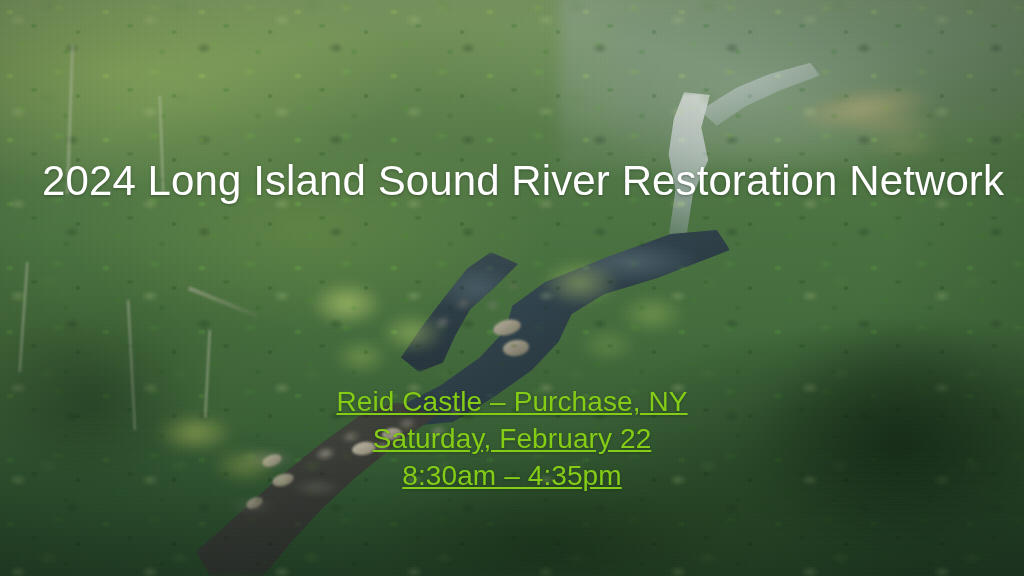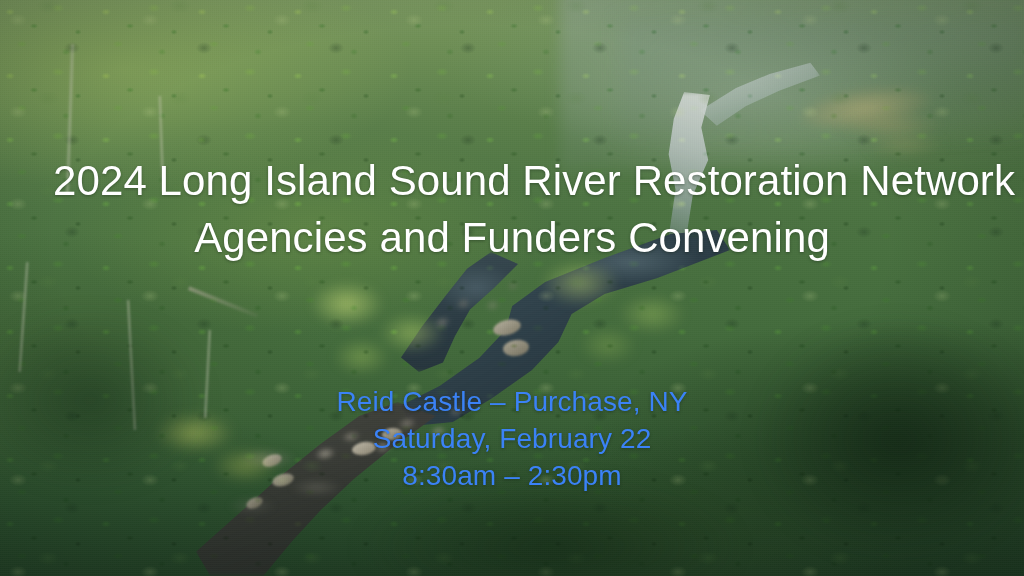--- a/index.html
+++ b/index.html
@@ -267,45 +267,46 @@
   
   .text-layer {
     position:absolute; inset:0;
     display:flex; flex-direction:column; align-items:center;
   }
 
   .title-block {
     position:absolute;
     top:152px; left:0; right:0;
     text-align:center;
-    padding:0 53px;
+    padding:0 42px;
   }
   .title-line {
     color:#ffffff;
     font-size:42px;
     font-weight:400;
     line-height:57px;
     letter-spacing:.1px;
     white-space:nowrap;
     text-shadow:0 1px 3px rgba(20,36,20,.40);
   }
 
   .detail-block {
     position:absolute;
     top:383px; left:0; right:0;
     text-align:center;
   }
   .detail-line {
-    color:#3b82f6;
+    color:#84cc16;
     font-size:28px;
     font-weight:400;
     line-height:37px;
     letter-spacing:.1px;
     white-space:nowrap;
     text-shadow:0 1px 3px rgba(20,36,20,.42);
+    text-decoration:underline;
   }
 </style>
 </head>
 <body>
 
 <div id="slide">
 
   <div class="photo">
     <div class="layer base-forest"></div>
     <div class="layer far-hills"></div>
@@ -351,24 +352,23 @@
     <div class="layer shadow-b"></div>
 
     <div class="layer vignette"></div>
     <div class="layer grain"></div>
   </div>
 
   <div class="text-layer">
 
     <div class="title-block">
       <div class="title-line">2024 Long Island Sound River Restoration Network</div>
-      <div class="title-line">Agencies and Funders Convening</div>
     </div>
 
     <div class="detail-block">
       <div class="detail-line">Reid Castle – Purchase, NY</div>
       <div class="detail-line">Saturday, February 22</div>
-      <div class="detail-line">8:30am – 2:30pm</div>
+      <div class="detail-line">8:30am – 4:35pm</div>
     </div>
 
   </div>
 
 </div>
 
 </body></html>

